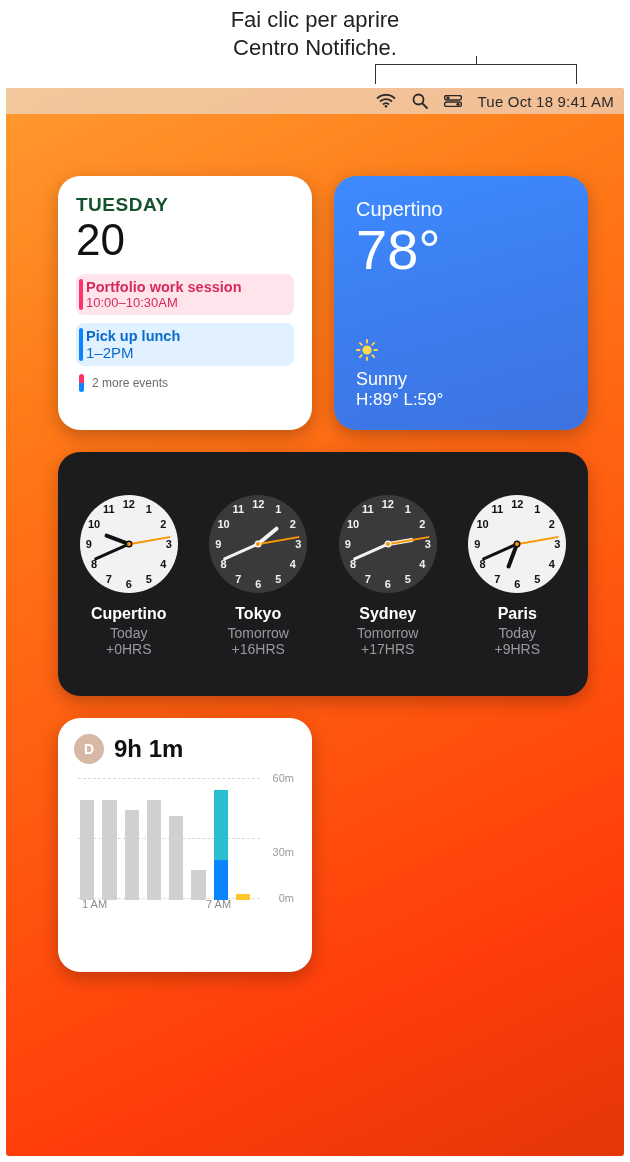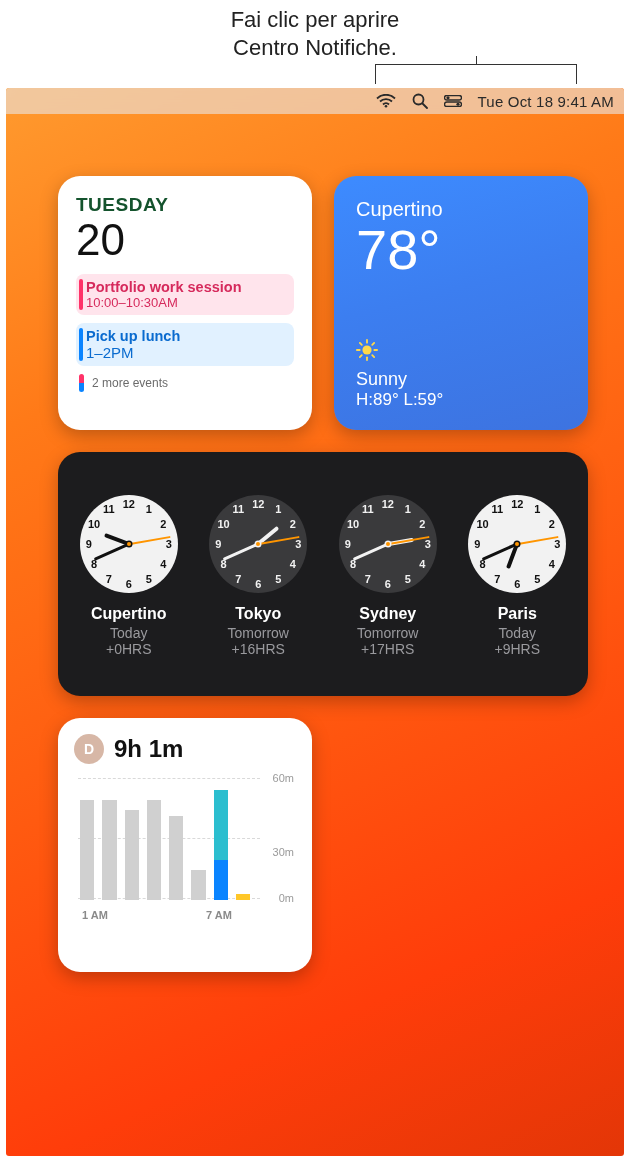--- a/index.html
+++ b/index.html
@@ -176,21 +176,21 @@
   .st-grid { position: absolute; left: 0; right: 34px; }
   .st-line { position: absolute; left: 0; right: 0; height: 0; border-top: 1px dashed #d9d9d9;}
   .st-ylab { position: absolute; right: 0; font-size: 11px; color: #9a9a9a; transform: translateY(-50%);}
   .st-bars { position: absolute; left: 2px; right: 44px; bottom: 22px; top: 4px; display: flex; align-items: flex-end; gap: 8px;}
   .st-bar { flex: 1; display: flex; flex-direction: column; justify-content: flex-end; }
   .seg { width: 100%; }
   .seg-gray { background: #d0d0d0; }
   .seg-blue { background: #0a84ff; }
   .seg-teal { background: #2bbecf; }
   .seg-yellow { background: #ffc728; }
-  .st-xlab { position: absolute; bottom: 1px; font-size: 11px; color: #8a8a8a; font-weight: bold;}
+  .st-xlab { position: absolute; bottom: 12px; font-size: 11px; color: #8a8a8a;}
   .st-x1 { left: 4px;}
   .st-x7 { left: 128px;}
 
   .edit-widgets {
     position: absolute;
     left: 50%; transform: translateX(-50%);
     top: 972px;
     background: rgba(255,220,200,.82);
     color: #4a3520;
     font-size: 16px;

